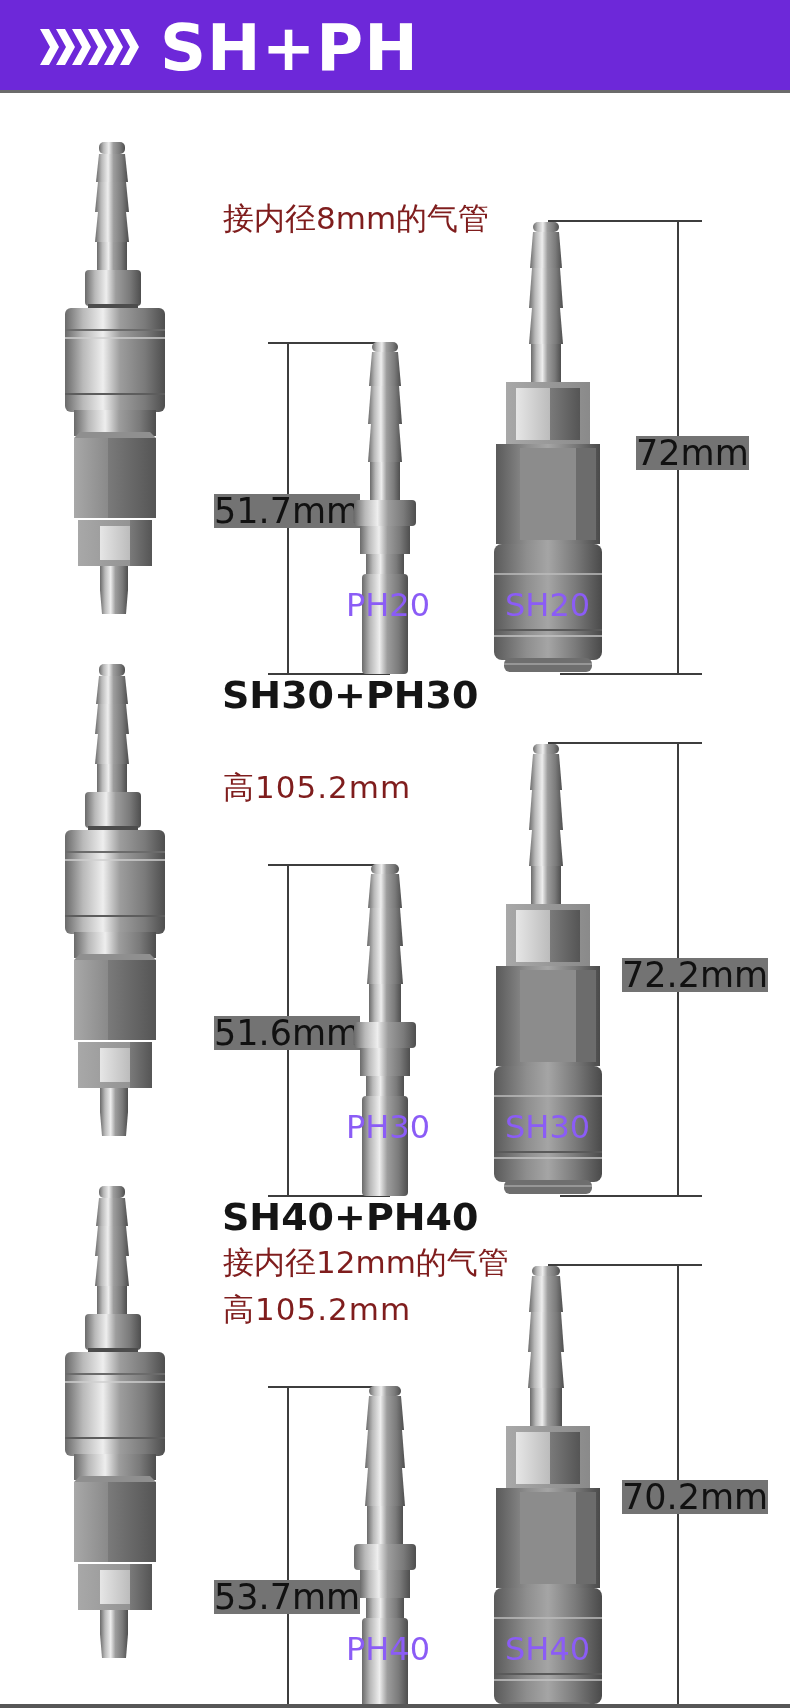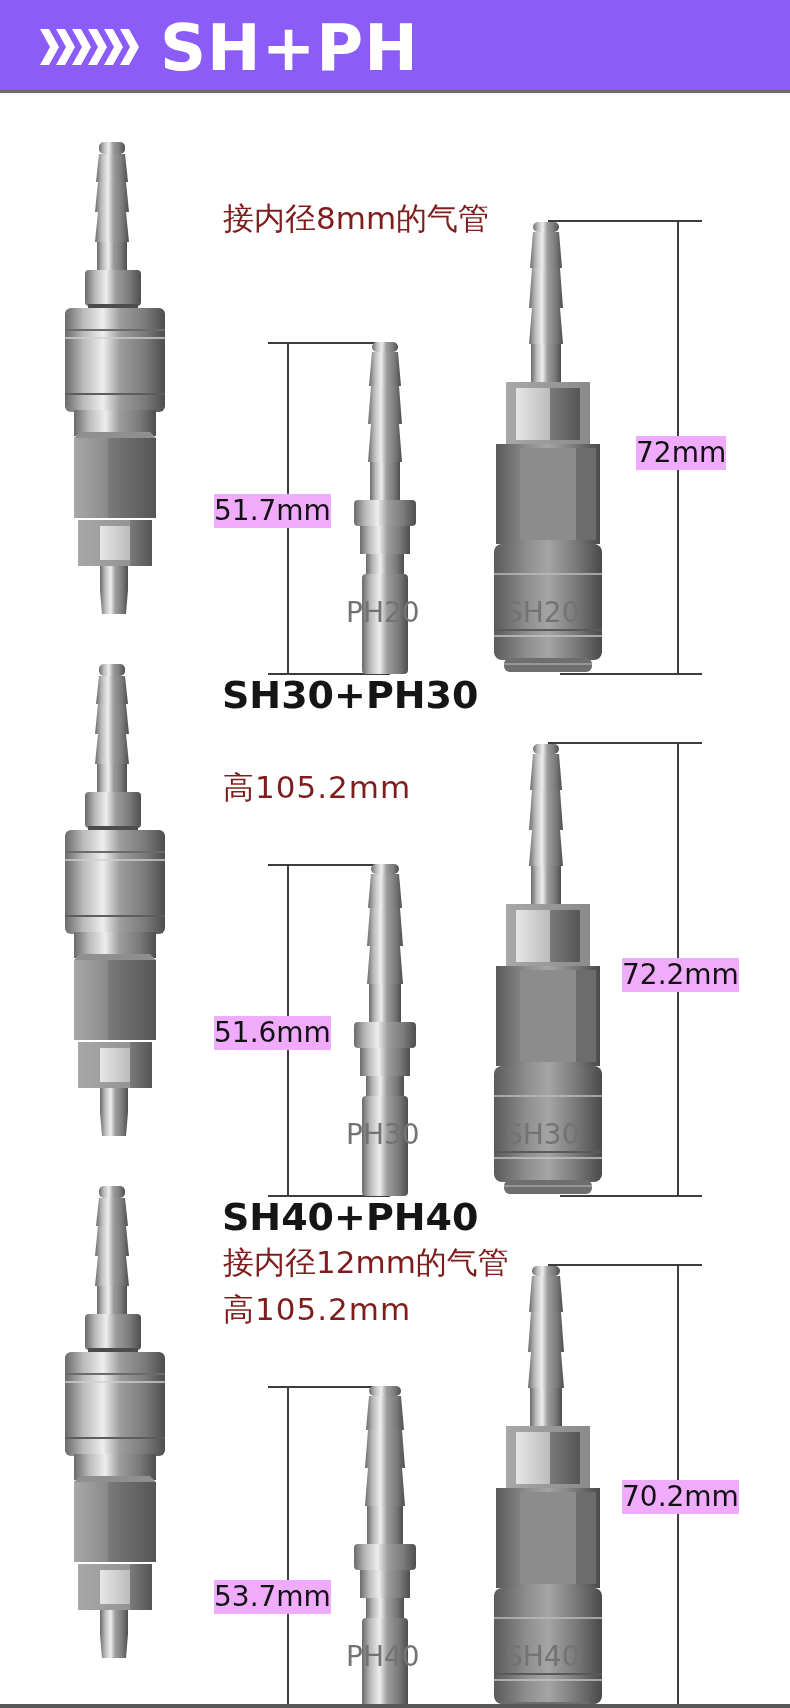--- a/index.html
+++ b/index.html
@@ -1,31 +1,31 @@
 <!DOCTYPE html>
 <html><head>
 <meta charset="utf-8">
 <style>
   html, body { margin:0; padding:0; background:#ffffff; }
   body { width:790px; height:1708px; position:relative; overflow:hidden; font-family:"DejaVu Sans", "Liberation Sans", sans-serif; color:#111; }
-  .header { position:absolute; left:0; top:0; width:790px; height:93px; background:#8b5cf6; border-bottom:3px solid #6b6b6b; box-sizing:border-box; }
+  .header { position:absolute; left:0; top:0; width:790px; height:93px; background:#6d28d9; border-bottom:3px solid #6b6b6b; box-sizing:border-box; }
   .chevrons { position:absolute; left:40px; top:29px; width:104px; height:36px; }
   .header-title { position:absolute; left:160px; top:8px; font-size:64px; font-weight:bold; color:#ffffff; letter-spacing:1px; line-height:80px; font-family:"DejaVu Sans", sans-serif; }
   .section { position:absolute; left:0; width:790px; height:522px; }
   .title { position:absolute; left:222px; top:40px; font-size:38px; font-weight:bold; color:#151515; line-height:46px; white-space:nowrap; }
   .line { position:absolute; left:223px; font-size:31px; color:#7f1d1d; line-height:40px; white-space:nowrap; }
   .line1 { top:88px; }
   .line2 { top:135px; letter-spacing:1px; }
   .big-fitting { position:absolute; left:52px; top:32px; width:126px; height:472px; }
   .ph-part { position:absolute; }
   .sh-part { position:absolute; }
   .hline { position:absolute; height:2px; background:#3d3d3d; }
   .vline { position:absolute; width:2px; background:#3d3d3d; }
-  .dim-label { position:absolute; font-size:28px; color:#111; line-height:34px; white-space:nowrap; background:#f0abfc; }
-  .part-label { position:absolute; font-size:28px; color:#737373; line-height:34px; white-space:nowrap;margin-top:8px; }
+  .dim-label { position:absolute; font-size:35px; color:#111; line-height:34px; white-space:nowrap; background:#737373; }
+  .part-label { position:absolute; font-size:32px; color:#8b5cf6; line-height:34px; white-space:nowrap; }
   .bottom-bar { position:absolute; left:0; top:1704px; width:790px; height:4px; background:#575757; }
 </style>
 </head>
 <body>
 
 <svg width="0" height="0" style="position:absolute">
   <defs>
     <linearGradient id="metal" x1="0" y1="0" x2="1" y2="0">
       <stop offset="0" stop-color="#6a6a6a"></stop>
       <stop offset="0.18" stop-color="#b9b9b9"></stop>

